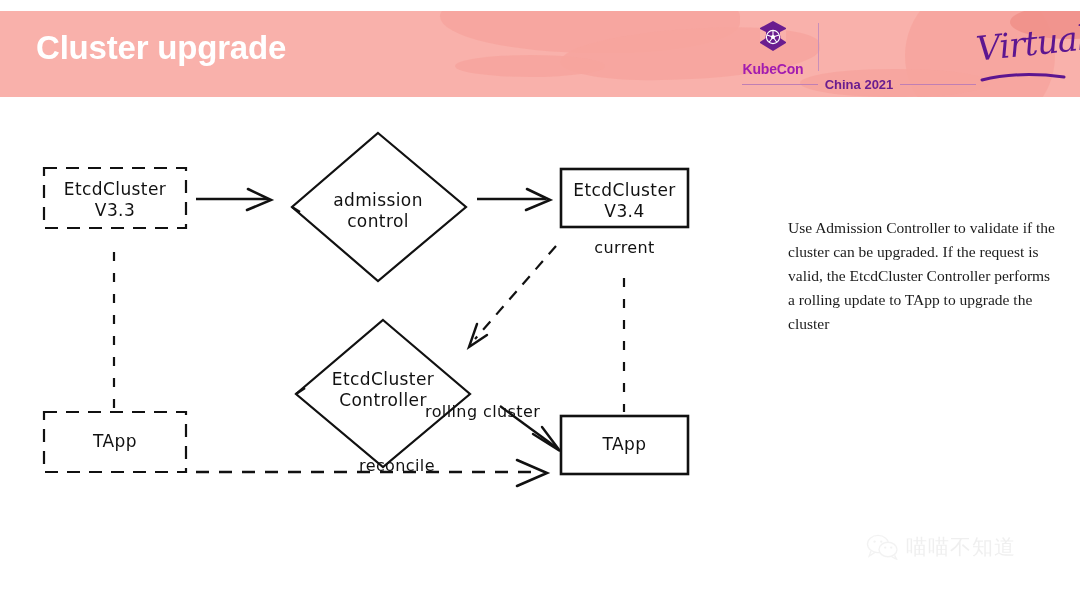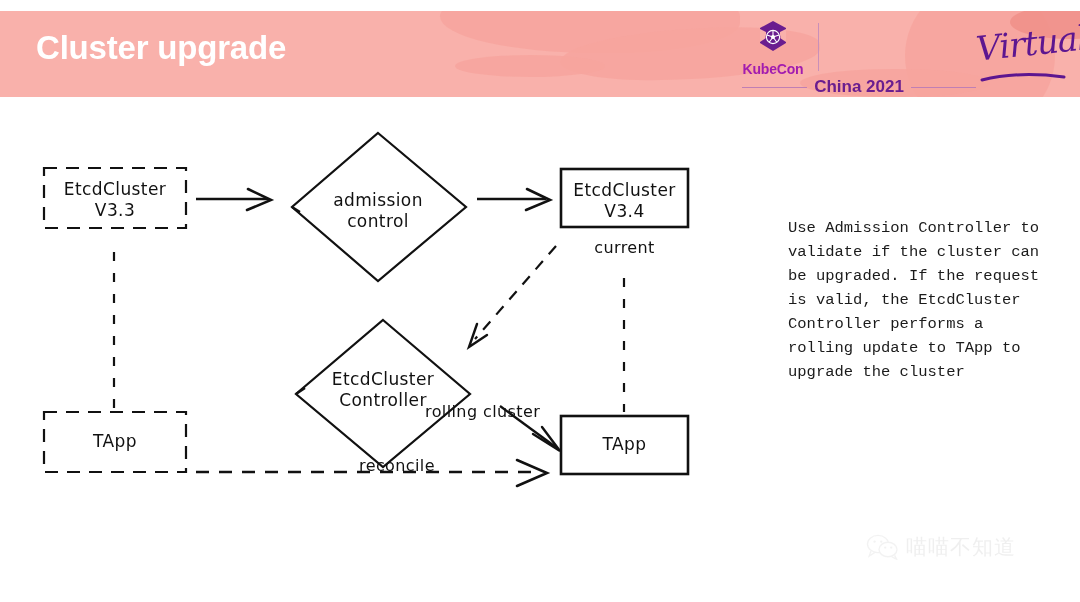--- a/index.html
+++ b/index.html
@@ -36,21 +36,21 @@
 
   
   #logo-lockup{position:absolute;left:736px;top:4px;width:344px;height:82px;}
   #kubecon-block{position:absolute;left:0px;top:2px;width:74px;text-align:center;}
   #cncon-block{position:absolute;left:90px;top:2px;width:150px;text-align:center;}
   .logo-mark{height:42px;display:flex;align-items:center;justify-content:center;}
   .logo-word{color:#a21caf;font-weight:bold;font-size:14px;letter-spacing:-.2px;margin-top:2px;text-align:center;}
   #logo-divider{position:absolute;left:82px;top:8px;width:1px;height:48px;background:#c98fb9;}
   #china-row{position:absolute;left:6px;top:62px;width:234px;display:flex;align-items:center;gap:7px;}
   .china-rule{flex:1;height:1px;background:#c07fb4;}
-  #china-label{color:#6a1d8f;font-weight:bold;font-size:17px;white-space:nowrap;}
+  #china-label{color:#6a1d8f;font-weight:bold;font-size:13px;white-space:nowrap;}
   #virtual-block{position:absolute;left:240px;top:4px;width:104px;height:72px;}
   #virtual-text{
     position:absolute;left:0;top:4px;
     color:#5d1690;font-size:34px;font-style:italic;
     font-family:"DejaVu Serif", serif;
     transform:rotate(-6deg);
     letter-spacing:-1px;
   }
 
   
@@ -64,21 +64,21 @@
     white-space:nowrap;
     text-align:center;
     letter-spacing:.4px;
   }
   .node-text{font-size:17px;line-height:21px;}
   .edge-text{font-size:16px;}
 
   
   #description{
     position:absolute;left:788px;top:216px;width:268px;
-    font-family:Liberation Mono, monospace;
+    font-family:Liberation Serif, serif;
     font-size:15.5px;line-height:24px;color:#1b1b1b;
   }
 
   
   #watermark{
     position:absolute;left:866px;top:533px;
     display:flex;align-items:center;gap:6px;
     opacity:.22;
   }
   #wm-text{

